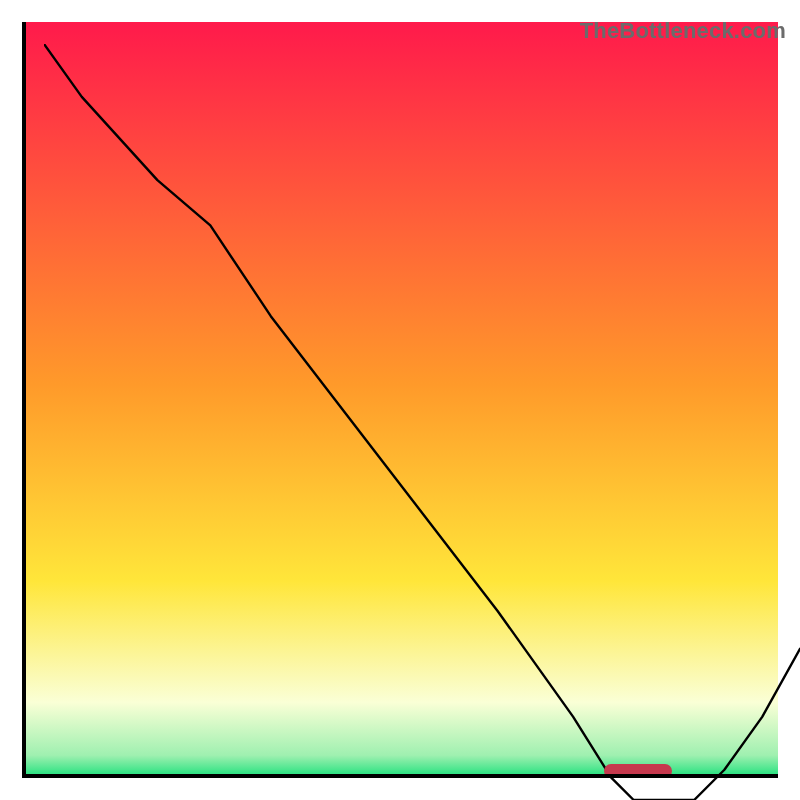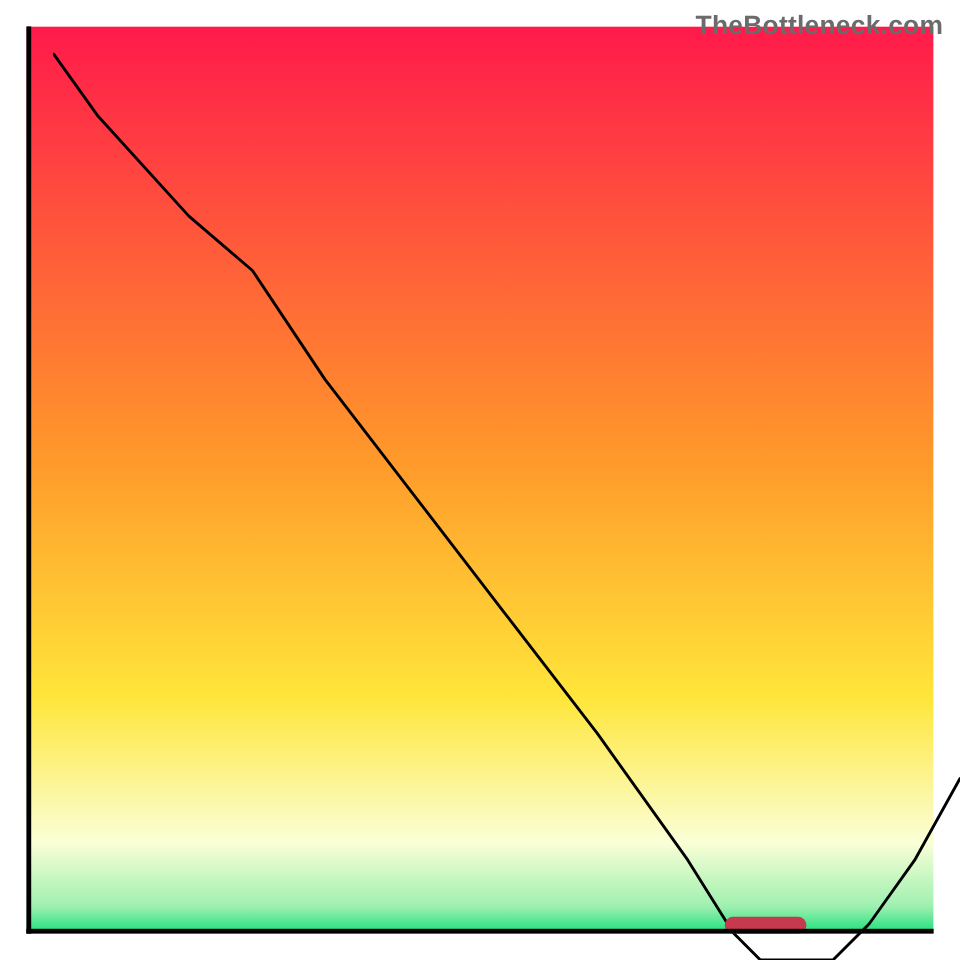--- a/index.html
+++ b/index.html
@@ -39,21 +39,21 @@
     height: 756px;
   }
   .axis-bottom {
     left: 22px;
     top: 774px; 
     width: 756px;
     height: 4px;
   }
   .watermark {
     position: absolute;
-    top: 8px;
+    top: 18px;
     right: 14px;
     font-size: 22px;
     font-weight: 600;
     color: #6b6b6b;
     letter-spacing: 0.2px;
   }
   .curve-svg {
     position: absolute;
     left: 22px;
     top: 22px;

